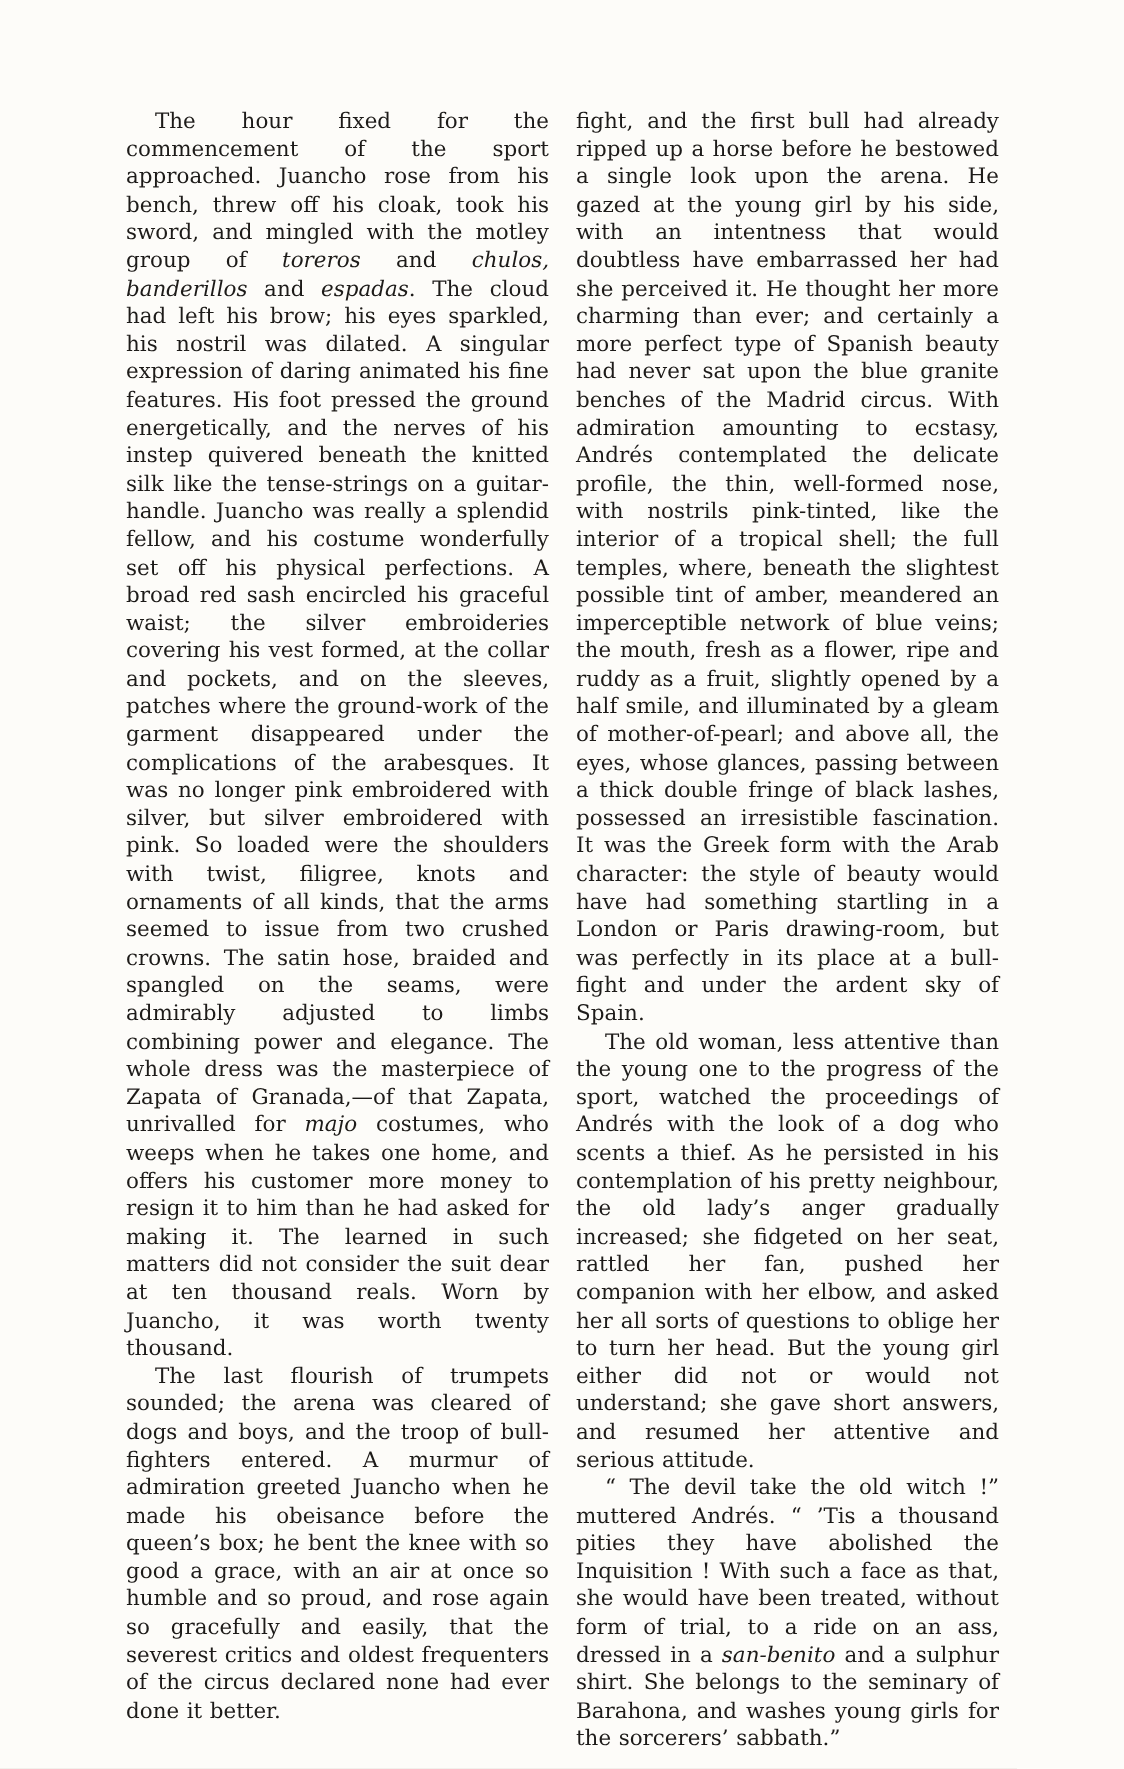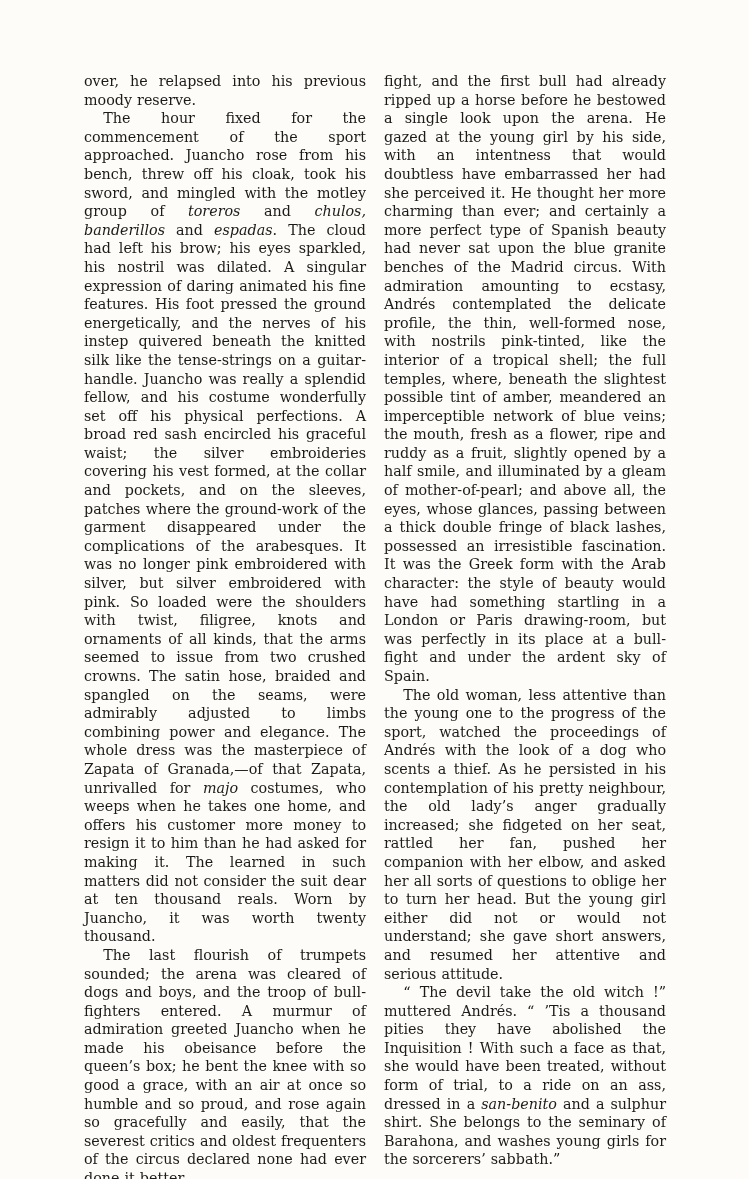--- a/index.html
+++ b/index.html
@@ -68,21 +68,20 @@
 </style>
 </head>
 <body>
 
 <div class="page">
   <div class="sheet">
 
 
     <div class="columns">
       <div class="column">
-          <p class="">over, he relapsed into his previous moody reserve.</p>
           <p class="indent">The hour fixed for the commencement of the sport approached.  Juancho rose from his bench, threw off his cloak, took his sword, and mingled with the motley group of <i>toreros</i> and <i>chulos, banderillos</i> and <i>espadas</i>.  The cloud had left his brow; his eyes sparkled, his nostril was dilated.  A singular expression of daring animated his fine features.  His foot pressed the ground energetically, and the nerves of his instep quivered beneath the knitted silk like the tense-strings on a guitar-handle.  Juancho was really a splendid fellow, and his costume wonderfully set off his physical perfections.  A broad red sash encircled his graceful waist; the silver embroideries covering his vest formed, at the collar and pockets, and on the sleeves, patches where the ground-work of the garment disappeared under the complications of the arabesques.  It was no longer pink embroidered with silver, but silver embroidered with pink.  So loaded were the shoulders with twist, filigree, knots and ornaments of all kinds, that the arms seemed to issue from two crushed crowns.  The satin hose, braided and spangled on the seams, were admirably adjusted to limbs combining power and elegance.  The whole dress was the masterpiece of Zapata of Granada,—of that Zapata, unrivalled for <i>majo</i> costumes, who weeps when he takes one home, and offers his customer more money to resign it to him than he had asked for making it.  The learned in such matters did not consider the suit dear at ten thousand reals.  Worn by Juancho, it was worth twenty thousand.</p>
           <p class="indent">The last flourish of trumpets sounded; the arena was cleared of dogs and boys, and the troop of bull-fighters entered.  A murmur of admiration greeted Juancho when he made his obeisance before the queen’s box; he bent the knee with so good a grace, with an air at once so humble and so proud, and rose again so gracefully and easily, that the severest critics and oldest frequenters of the circus declared none had ever done it better.</p>
         </div>
       <div class="column">
           <p class="">fight, and the first bull had already ripped up a horse before he bestowed a single look upon the arena.  He gazed at the young girl by his side, with an intentness that would doubtless have embarrassed her had she perceived it.  He thought her more charming than ever; and certainly a more perfect type of Spanish beauty had never sat upon the blue granite benches of the Madrid circus.  With admiration amounting to ecstasy, Andrés contemplated the delicate profile, the thin, well-formed nose, with nostrils pink-tinted, like the interior of a tropical shell; the full temples, where, beneath the slightest possible tint of amber, meandered an imperceptible network of blue veins; the mouth, fresh as a flower, ripe and ruddy as a fruit, slightly opened by a half smile, and illuminated by a gleam of mother-of-pearl; and above all, the eyes, whose glances, passing between a thick double fringe of black lashes, possessed an irresistible fascination.  It was the Greek form with the Arab character: the style of beauty would have had something startling in a London or Paris drawing-room, but was perfectly in its place at a bull-fight and under the ardent sky of Spain.</p>
           <p class="indent">The old woman, less attentive than the young one to the progress of the sport, watched the proceedings of Andrés with  the look of a dog who scents a thief.  As he persisted in his contemplation of his pretty neighbour, the old lady’s anger gradually increased; she fidgeted on her seat, rattled her fan, pushed her companion with her elbow, and asked her all sorts of questions to oblige her to turn her head.  But the young girl either did not or would not understand; she gave short answers, and resumed her attentive and serious attitude.</p>
           <p class="indent">“ The devil take the old witch !” muttered Andrés.  “ ’Tis a thousand pities they have abolished the Inquisition !  With such a face as that, she would have been treated, without form of trial, to a ride on an ass, dressed in a <i>san-benito</i> and a sulphur shirt.  She belongs to the seminary of Barahona, and washes young girls for the sorcerers’ sabbath.”</p>
         </div>
     </div>
 

